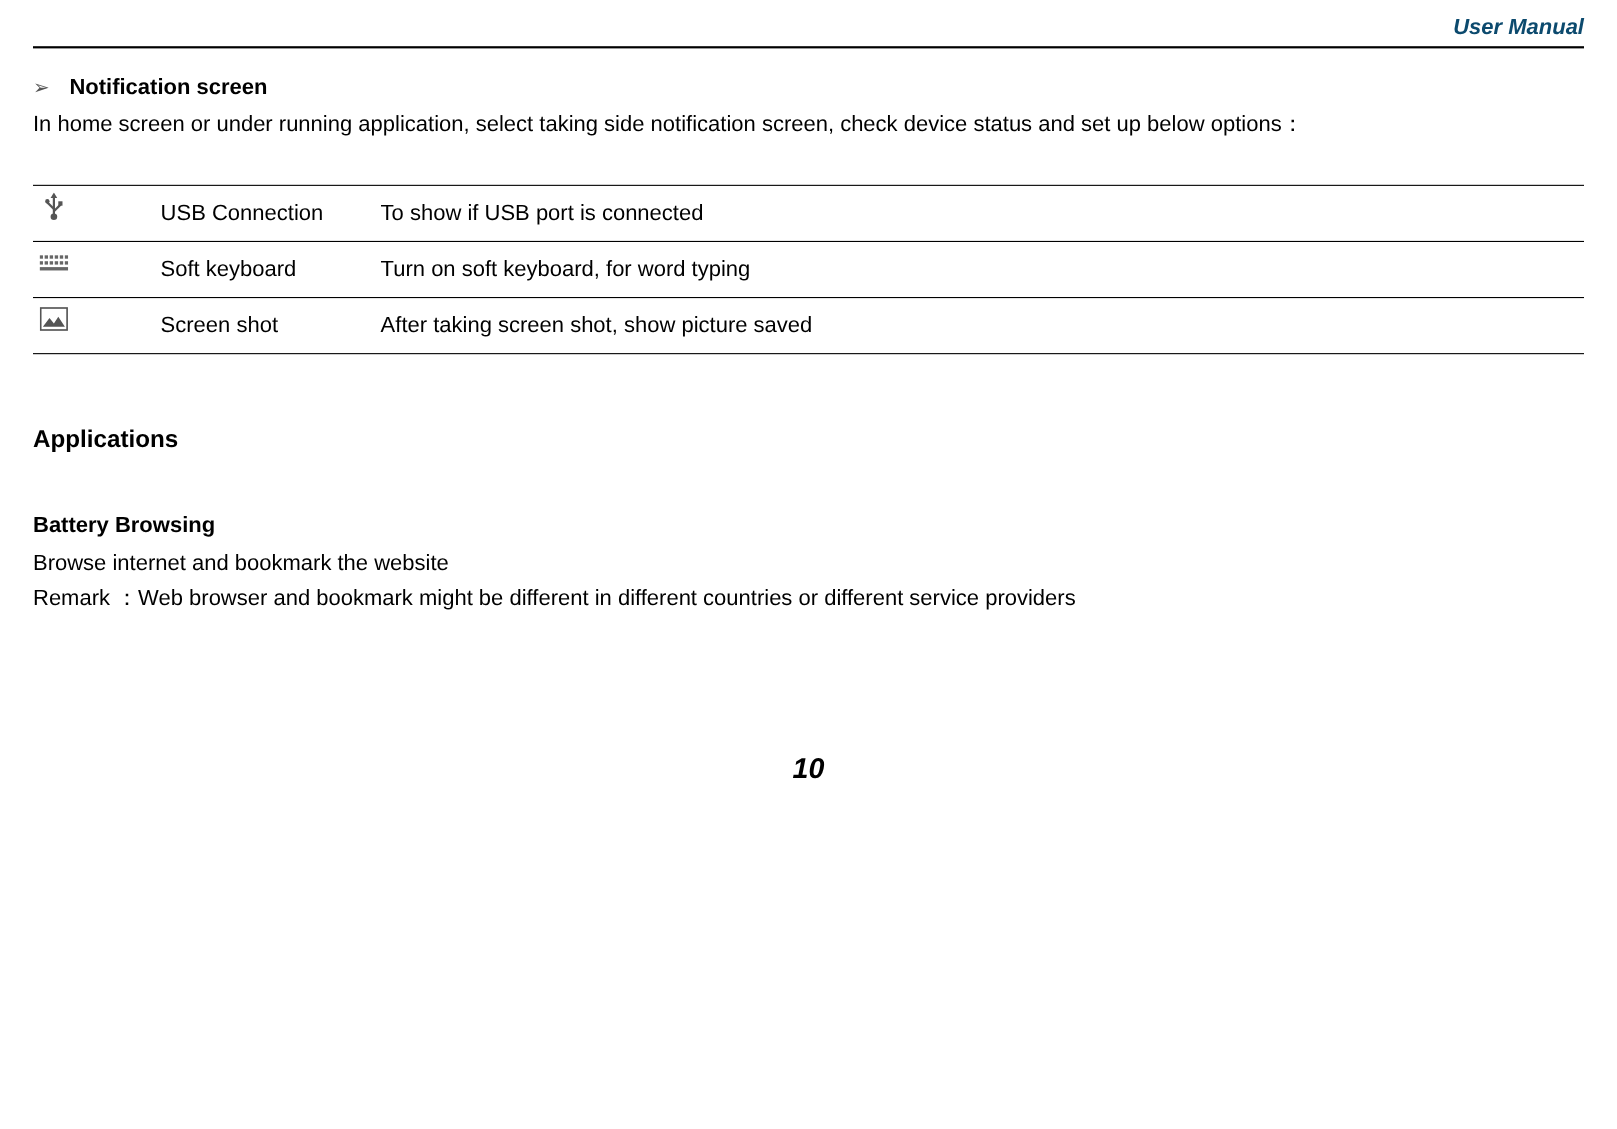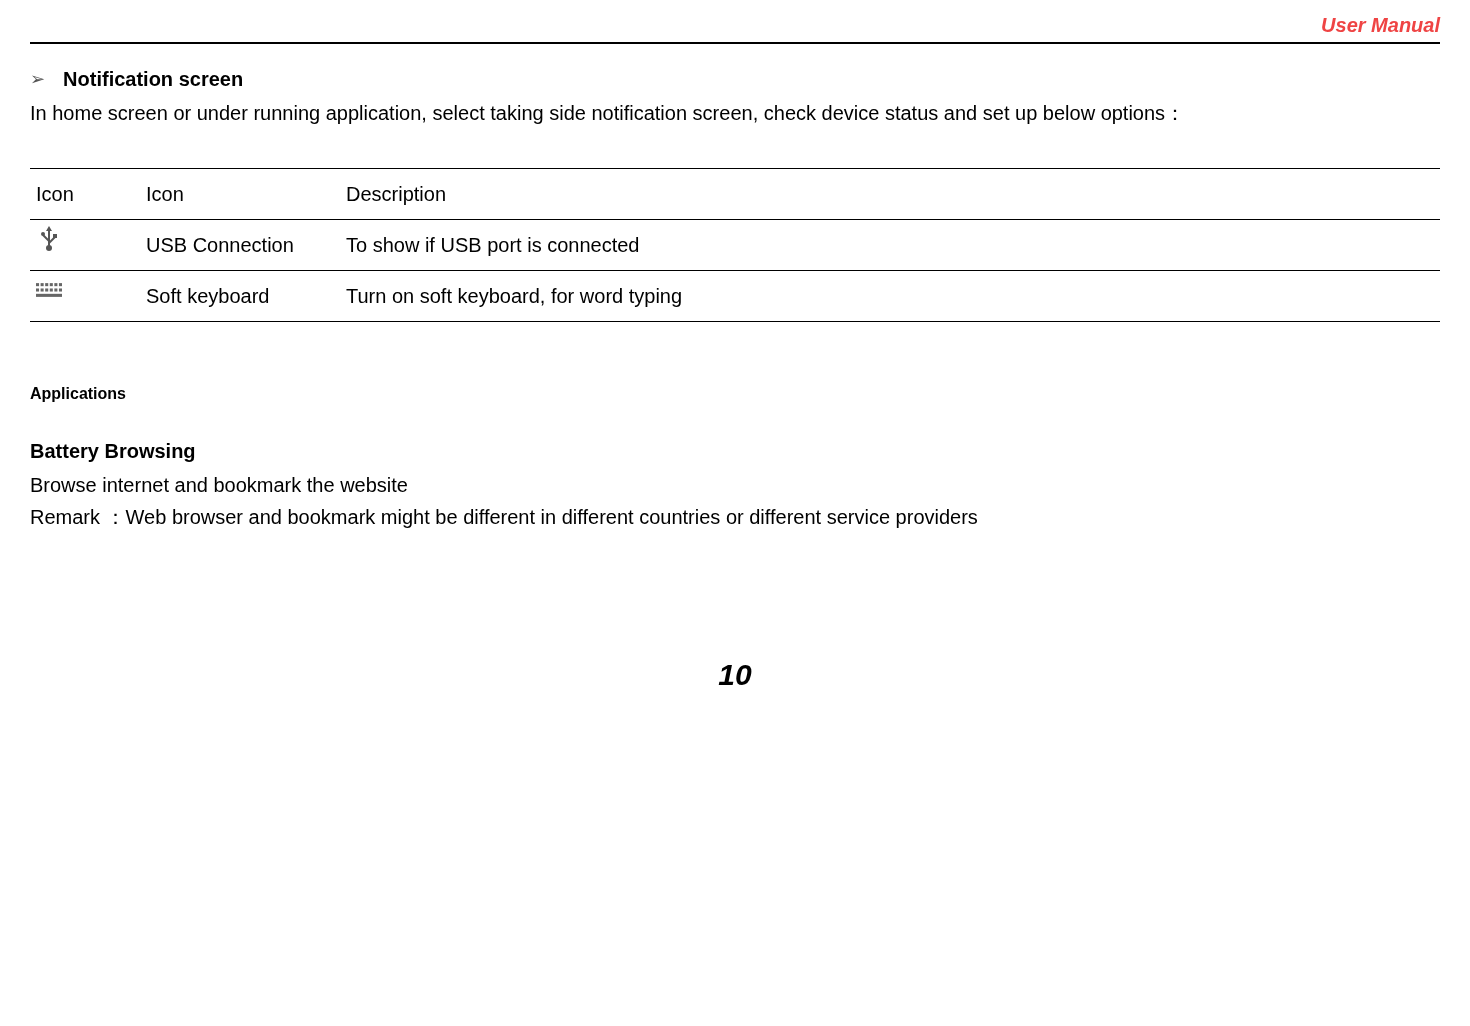--- a/index.html
+++ b/index.html
@@ -10,21 +10,21 @@
     body {
       font-family: Arial, Helvetica, sans-serif;
       font-size: 20px;
       color: #000;
       background: #fff;
       padding: 10px 30px 30px 30px;
       line-height: 1.5;
     }
     .header-right {
       text-align: right;
-      color: #ef4444;
+      color: #0c4a6e;
       font-weight: bold;
       font-style: italic;
       font-size: 20px;
       margin-bottom: 2px;
     }
     hr.top-rule {
       border: none;
       border-top: 2px solid #000;
       margin-bottom: 20px;
     }
@@ -68,59 +68,54 @@
     }
     .icon-box {
       width: 26px;
       height: 22px;
       display: flex;
       align-items: center;
       justify-content: center;
     }
     .section-heading {
       font-weight: bold;
-      font-size: 16px;
-      margin-bottom: 30px;
+      font-size: 22px;
+      margin-bottom: 48px;
     }
     .sub-heading {
       font-weight: bold;
       margin-bottom: 4px;
     }
     .para {
       margin-bottom: 2px;
     }
     .page-number {
       text-align: center;
       font-weight: bold;
       font-style: italic;
-      font-size: 30px;
+      font-size: 26px;
       margin-top: 120px;
     }
     
     svg { display:block; }
   </style>
 </head>
 <body>
 
 <div class="header-right">User Manual</div>
 <hr class="top-rule">
 
 <div class="bullet-line">
   <span class="bullet-arrow">➢</span>
   <span class="bullet-title">Notification screen</span>
 </div>
 <div class="intro">In home screen or under running application, select taking side notification screen, check device status and set up below options：</div>
 
 <table>
   <tbody>
-      <tr>
-    <th class="icon-cell">Icon</th>
-    <th class="name-cell">Icon</th>
-    <th>Description</th>
-  </tr>
   <tr>
     <td class="icon-cell">
       <span class="icon-box">
         <svg width="16" height="26" viewBox="0 0 16 26">
           <circle cx="8" cy="22" r="3" fill="#555"></circle>
           <line x1="8" y1="22" x2="8" y2="4" stroke="#555" stroke-width="2"></line>
           <polygon points="8,0 5,5 11,5" fill="#555"></polygon>
           <line x1="8" y1="15" x2="2" y2="9" stroke="#555" stroke-width="2"></line>
           <circle cx="2" cy="8" r="2" fill="#555"></circle>
           <line x1="8" y1="17" x2="14" y2="11" stroke="#555" stroke-width="2"></line>
@@ -149,20 +144,32 @@
                 <rect x="24" y="7" width="4" height="4"></rect>
                 <rect x="30" y="7" width="4" height="4"></rect>
             <rect x="0" y="14" width="34" height="4"></rect>
           </g>
         </svg>
       </span>
     </td>
     <td class="name-cell">Soft keyboard</td>
     <td>Turn on soft keyboard, for word typing</td>
   </tr>
+  <tr>
+    <td class="icon-cell">
+      <span class="icon-box">
+        <svg width="26" height="22" viewBox="0 0 26 22">
+          <rect x="1" y="1" width="24" height="20" fill="none" stroke="#555" stroke-width="1.5"></rect>
+          <polygon points="3,18 9,10 13,15 17,9 23,18" fill="#555"></polygon>
+        </svg>
+      </span>
+    </td>
+    <td class="name-cell">Screen shot</td>
+    <td>After taking screen shot, show picture saved</td>
+  </tr>
 </tbody>
   </table>
 
 <div class="section-heading">Applications</div>
 <div class="sub-heading">Battery Browsing</div>
 <div class="para">Browse internet and bookmark the website</div>
 <div class="para">Remark ：Web browser and bookmark might be different in different countries or different service providers</div>
 
 <div class="page-number">10</div>
 

